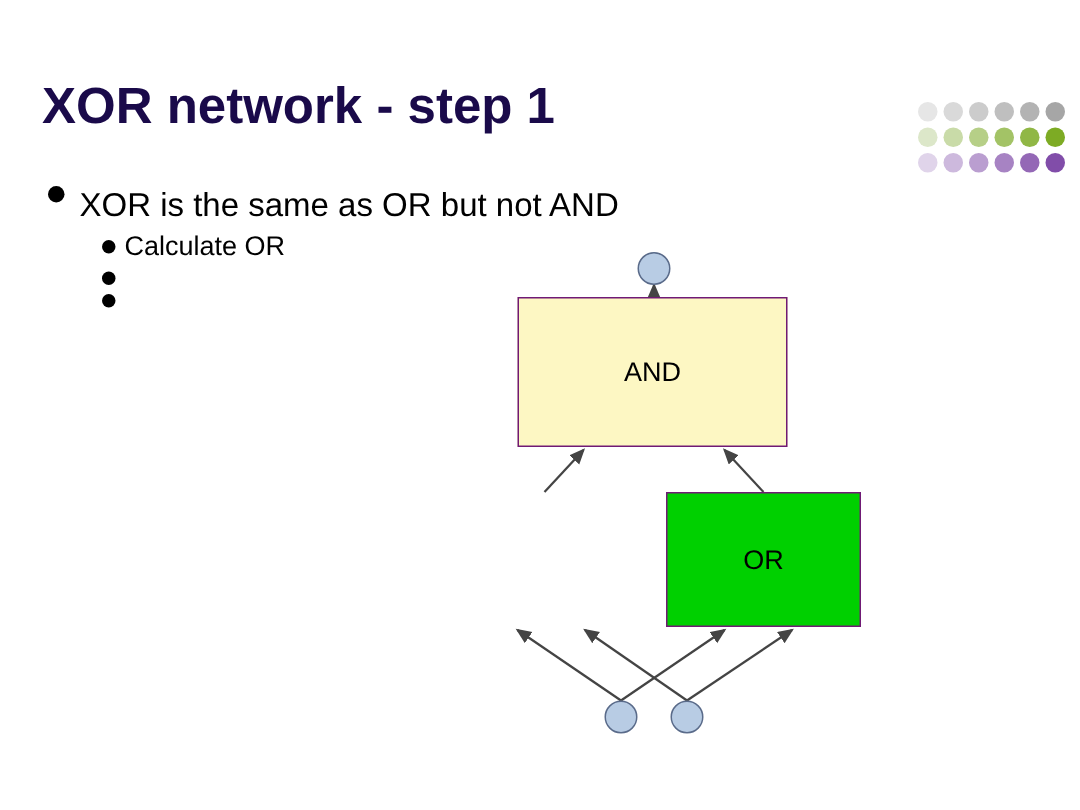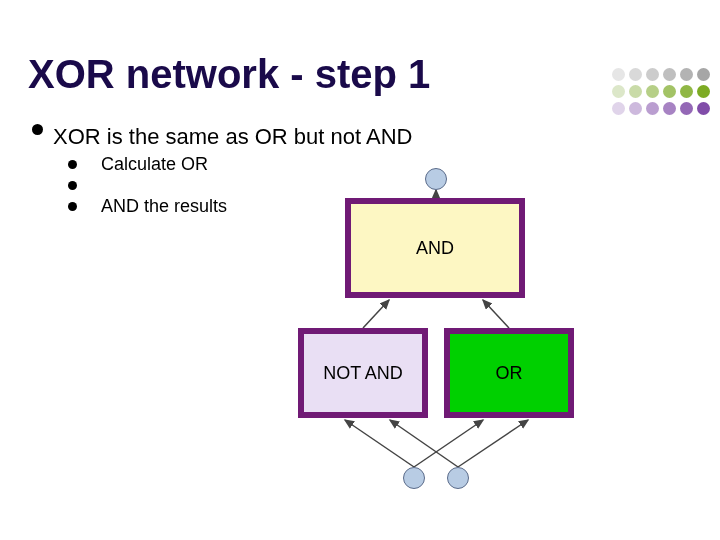--- a/index.html
+++ b/index.html
@@ -8,21 +8,21 @@
     height: 540px;
     background: #ffffff;
     font-family: Arial, Helvetica, sans-serif;
     position: relative;
     overflow: hidden;
   }
   .title {
     position: absolute;
     left: 28px;
     top: 52px;
-    font-size: 40px;
+    font-size: 34px;
     font-weight: bold;
     color: #1a0a4a;
     font-family: Arial, sans-serif;
   }
   .dot-grid {
     position: absolute;
     right: 8px;
     top: 68px;
     display: grid;
     grid-template-columns: repeat(6, 15px);
@@ -40,33 +40,33 @@
   .bullet-sq { width: 11px; height: 11px; background: #000; border-radius: 50%; }
   .main-bullet-text { font-size: 22px; color: #000; }
   .sub-list {
     position: absolute;
     left: 68px;
     top: 154px;
   }
   .sub-item {
     display: flex;
     align-items: center;
-    gap: 24px;
+    gap: 6px;
     margin-bottom: 6px;
   }
   .sub-bullet { width: 9px; height: 9px; background: #000; border-radius: 50%; }
   .sub-text { font-size: 18px; color: #000; }
   
   .diagram {
     position: absolute;
     left: 0; top: 0; right: 0; bottom: 0;
   }
   .box {
     position: absolute;
-    border: 6px solid #701a75;
+    border: 1px solid #701a75;
     display: flex;
     align-items: center;
     justify-content: center;
     font-size: 18px;
     color: #000;
   }
   .node {
     position: absolute;
     width: 22px;
     height: 22px;
@@ -115,21 +115,20 @@
 <div class="sub-list">
   <div class="sub-item">
     <span class="sub-bullet"></span>
     <span class="sub-text">Calculate OR</span>
   </div>
   <div class="sub-item">
     <span class="sub-bullet"></span>
   </div>
   <div class="sub-item">
     <span class="sub-bullet"></span>
-    <span class="sub-text">AND the results</span>
   </div>
 </div>
 
 <div class="diagram">
 
   <svg class="arrows">
     <defs>
       <marker id="arrowhead" markerWidth="8" markerHeight="8" refX="6" refY="3" orient="auto">
         <path d="M0,0 L7,3 L0,6 Z" fill="#444"></path>
       </marker>
@@ -147,23 +146,20 @@
 
     <line x1="458" y1="467" x2="390" y2="420" stroke="#444" stroke-width="1.5" marker-end="url(#arrowhead)"></line>
 
     <line x1="458" y1="467" x2="528" y2="420" stroke="#444" stroke-width="1.5" marker-end="url(#arrowhead)"></line>
   </svg>
 
   <div class="box" id="top-box" style="left: 345px; top: 198px; width: 180px; height: 100px; background: rgb(253, 247, 195);">
     <span>AND</span>
   </div>
 
-  <div class="box" id="left-box" style="left: 298px; top: 328px; width: 130px; height: 90px; background: rgb(233, 223, 244);">
-    <span>NOT AND</span>
-  </div>
 
   <div class="box" id="right-box" style="left: 444px; top: 328px; width: 130px; height: 90px; background: rgb(0, 208, 0);">
     <span>OR</span>
   </div>
 
   <div class="node" id="top-node" style="left: 425px; top: 168px;"></div>
   <div class="node" id="in1-node" style="left: 403px; top: 467px;"></div>
   <div class="node" id="in2-node" style="left: 447px; top: 467px;"></div>
 </div>
 

